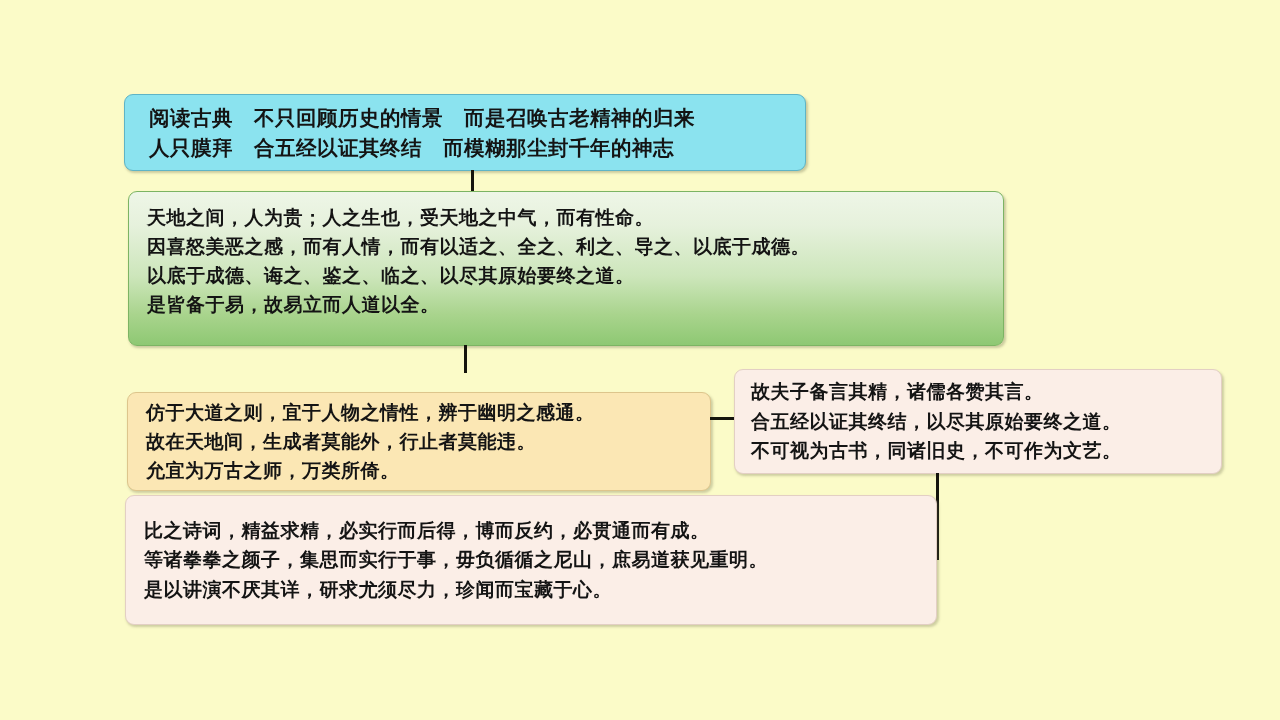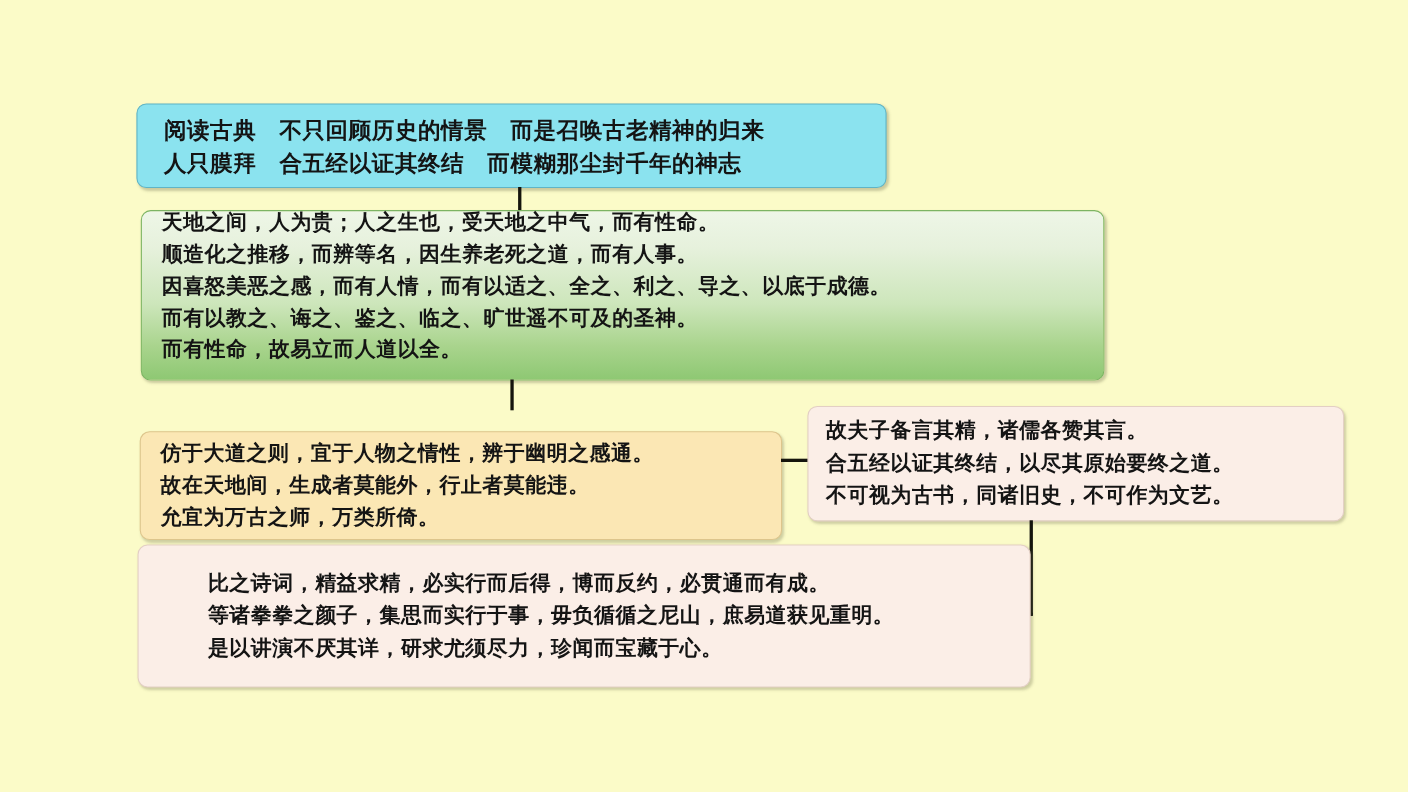--- a/index.html
+++ b/index.html
@@ -108,21 +108,20 @@
     width: 812px;
     height: 130px;
     background: #fbeee7;
     border: 1.2px solid #e3cfc4;
     box-shadow: 1.5px 2px 2.5px rgba(90,90,60,.28);
     padding: 4px 14px 4px 18px;
   }
   #node-study .line {
     font-size: 19px;
     line-height: 29.5px;
-    margin-left: 45px;
   }
 
   
   .conn {
     position: absolute;
     background: #15150d;
   }
   #conn-poem-classic { left: 471px; top: 170px; width: 2.5px; height: 22px; }
   #conn-classic-dao  { left: 464px; top: 345px; width: 2.5px; height: 28px; }
   #conn-dao-master   { left: 710px; top: 417px; width: 25px;  height: 2.5px; }
@@ -136,24 +135,23 @@
 
   <div class="node" id="node-poem">
     <div class="line">阅读古典　不只回顾历史的情景　而是召唤古老精神的归来</div>
     <div class="line">人只膜拜　合五经以证其终结　而模糊那尘封千年的神志</div>
   </div>
 
   <div class="conn" id="conn-poem-classic"></div>
 
   <div class="node" id="node-classic">
     <div class="line">天地之间，人为贵；人之生也，受天地之中气，而有性命。</div>
-    <div class="line">顺造化之推移，而辨等名，因生养老死之道，而有人事。</div>
     <div class="line">因喜怒美恶之感，而有人情，而有以适之、全之、利之、导之、以底于成德。</div>
-    <div class="line">而有以教之、诲之、鉴之、临之、旷世遥不可及的圣神。</div>
-    <div class="line">而有性命，故易立而人道以全。</div>
+    <div class="line">以底于成德、诲之、鉴之、临之、以尽其原始要终之道。</div>
+    <div class="line">是皆备于易，故易立而人道以全。</div>
   </div>
 
   <div class="conn" id="conn-classic-dao"></div>
 
   <div class="node" id="node-dao">
     <div class="line">仿于大道之则，宜于人物之情性，辨于幽明之感通。</div>
     <div class="line">故在天地间，生成者莫能外，行止者莫能违。</div>
     <div class="line">允宜为万古之师，万类所倚。</div>
   </div>
 

